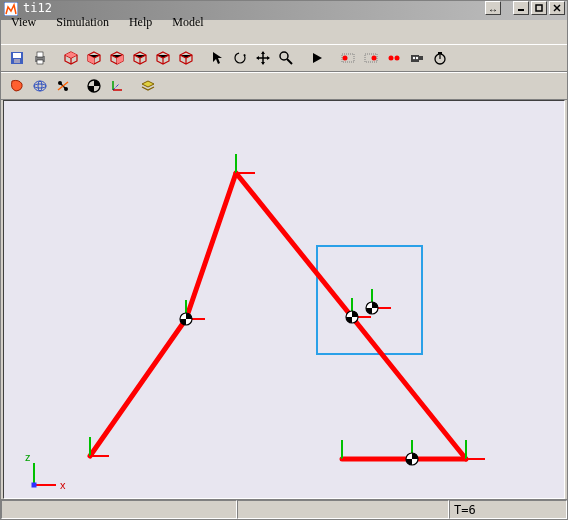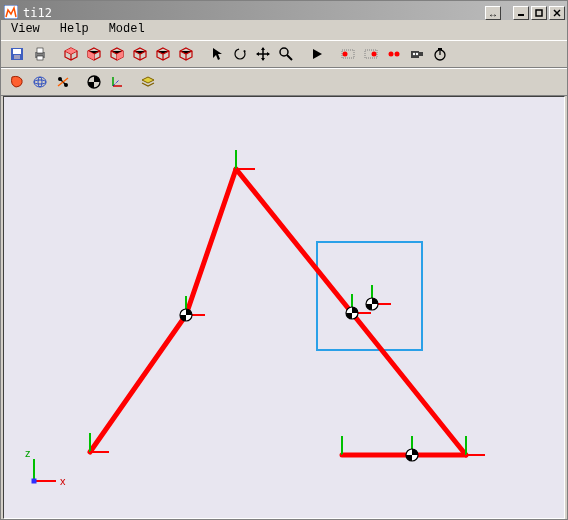--- a/index.html
+++ b/index.html
@@ -18,21 +18,21 @@
     height: 520px;
     border: 1px solid #808080;
     background: #d4d0c8;
     display: flex;
     flex-direction: column;
   }
   .titlebar {
     height: 19px;
     background: linear-gradient(to right, #808080, #c0c0c0);
     display: flex;
-    align-items: flex-end;
+    align-items: flex-start;
     padding: 0 2px;
     color: #fff;
   }
   .titlebar-icon {
     width: 16px;
     height: 16px;
     margin-right: 4px;
     display: inline-flex;
     align-items: center;
     justify-content: center;
@@ -56,24 +56,24 @@
     align-items: center;
     justify-content: center;
     font-size: 10px;
     font-family: Arial;
     color: #000;
     cursor: default;
   }
   .menubar {
     height: 20px;
     display: flex;
-    align-items: flex-start;
-    padding: 0 4px;
-    background: #d4d0c8;
-    font-family: Liberation Mono, monospace;
+    align-items: flex-end;
+    padding: 12px 4px;
+    background: #d4d0c8;
+    font-family: Liberation Serif, serif;
     font-size: 12px;
   }
   .menuitem {
     padding: 2px 6px;
     margin-right: 8px;
     cursor: default;
   }
   .toolbar, .toolbar2 {
     height: 28px;
     display: flex;
@@ -157,20 +157,21 @@
     <span class="tb-btn">
       <svg width="8" height="8">
           <line x1="1" y1="1" x2="7" y2="7" stroke="#000" stroke-width="1.5"></line>
           <line x1="7" y1="1" x2="1" y2="7" stroke="#000" stroke-width="1.5"></line>
         </svg>
     </span>
   </div>
 
   <div class="menubar">
     <span class="menuitem">View</span>
+    <span class="menuitem">Simulation</span>
     <span class="menuitem">Help</span>
     <span class="menuitem">Model</span>
   </div>
 
   <div class="toolbar">
     <span class="tool">
       <svg width="16" height="16">
           <rect x="2" y="2" width="12" height="12" fill="#4060c0"></rect>
           <rect x="4" y="3" width="8" height="5" fill="#fff"></rect>
           <rect x="5" y="9" width="6" height="4" fill="#a0a0c0"></rect>
@@ -409,14 +410,19 @@
       <g transform="translate(30,384)">
         <line x1="0" y1="0" x2="22" y2="0" stroke="#ff0000" stroke-width="2"></line>
         <line x1="0" y1="0" x2="0" y2="-22" stroke="#00c000" stroke-width="2"></line>
         <rect x="-2.5" y="-2.5" width="5" height="5" fill="#3030ff"></rect>
         <text x="26" y="4" font-size="11" fill="#d00000">x</text>
         <text x="-9" y="-24" font-size="11" fill="#00a000">z</text>
       </g>
     </svg>
   </div>
 
+  <div class="statusbar">
+    <div class="status-cell" style="flex:0 0 236px"></div>
+    <div class="status-cell" style="flex:0 0 212px"></div>
+    <div class="status-cell" style="flex:1">T=6</div>
+  </div>
 
 </div>
 
 </body></html>

